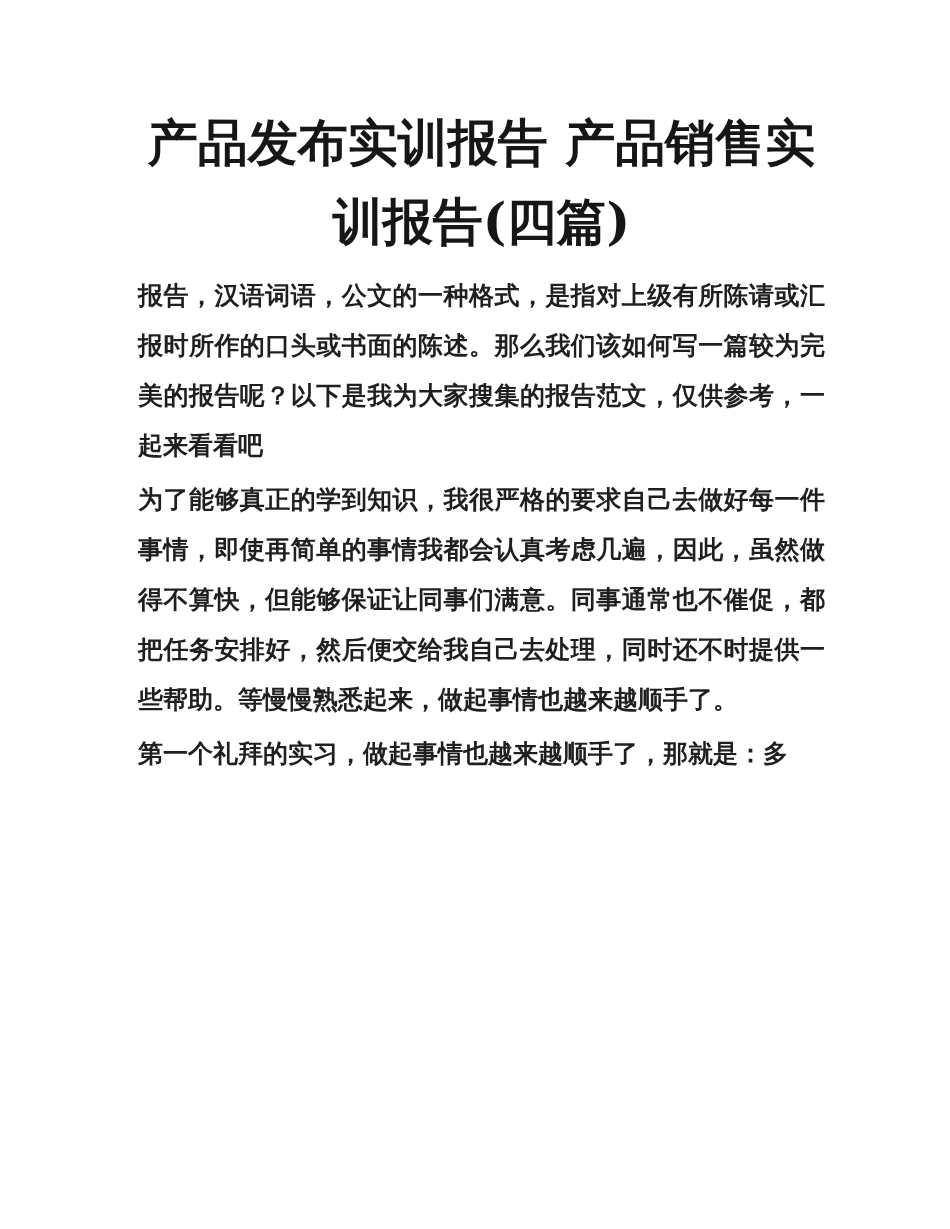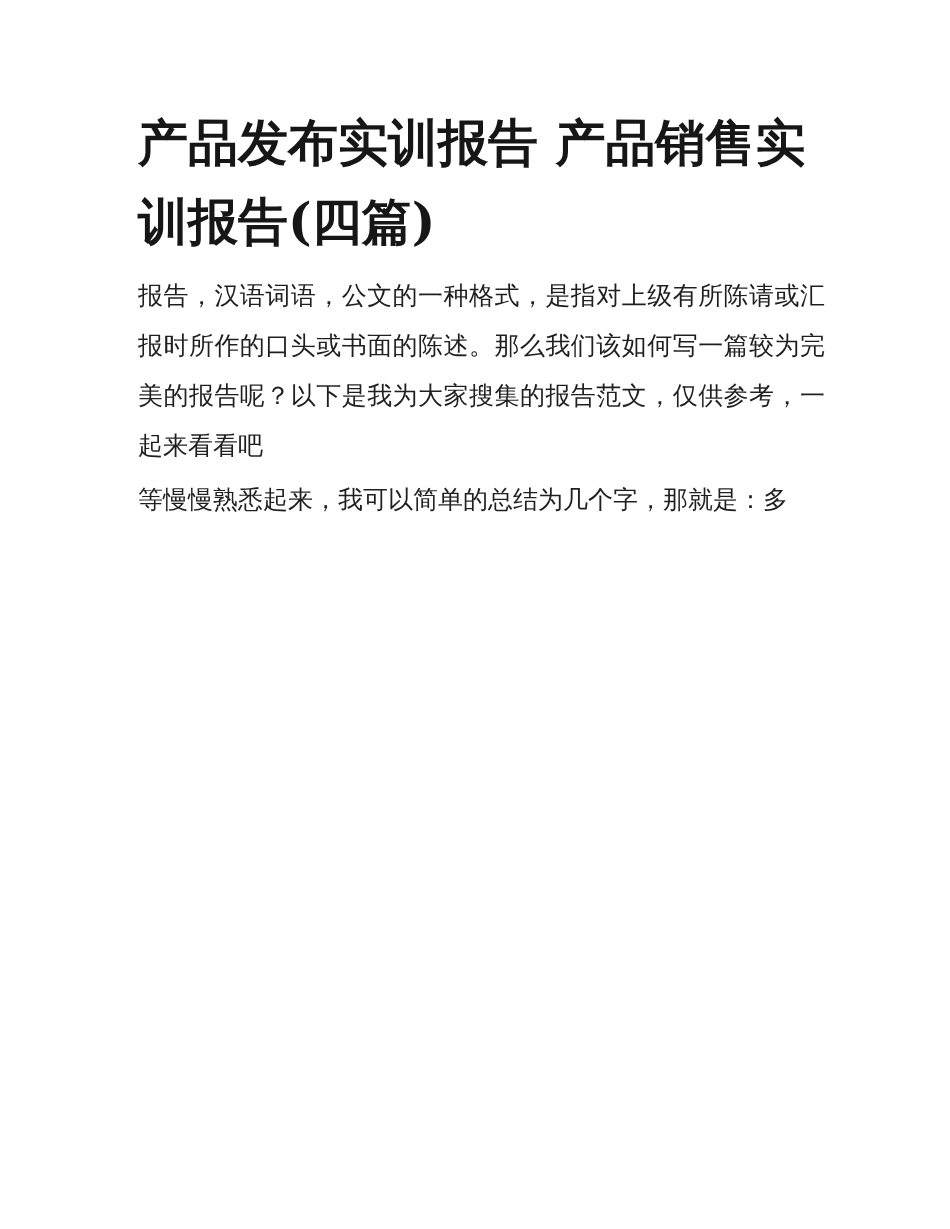--- a/index.html
+++ b/index.html
@@ -21,45 +21,47 @@
       margin-left: 138px;
       width: 687px;
       padding-top: 103px;
     }
     .doc-title {
       margin: 0 0 10px 0;
       font-size: 50px;
       line-height: 79px;
       font-weight: bold;
       color: #161616;
-      text-align: left;
+      text-align: center;
       letter-spacing: 0;
     }
     .doc-paragraph {
       margin: 0 0 4px 0;
       font-size: 25px;
       line-height: 50px;
       text-align: justify;
       text-justify: inter-ideograph;
       letter-spacing: 0;
       word-break: break-all;
+      font-weight: bold;
     }
     .doc-paragraph.single-line {
       text-align: left;
     }
   </style>
 </head>
 <body>
 
 <div class="page">
   <div class="content">
 
     <h1 class="doc-title">产品发布实训报告 产品销售实训报告(四篇)</h1>
 
     <p class="doc-paragraph">报告，汉语词语，公文的一种格式，是指对上级有所陈请或汇报时所作的口头或书面的陈述。那么我们该如何写一篇较为完美的报告呢？以下是我为大家搜集的报告范文，仅供参考，一起来看看吧</p>
 
 
 
+    <p class="doc-paragraph">为了能够真正的学到知识，我很严格的要求自己去做好每一件事情，即使再简单的事情我都会认真考虑几遍，因此，虽然做得不算快，但能够保证让同事们满意。同事通常也不催促，都把任务安排好，然后便交给我自己去处理，同时还不时提供一些帮助。等慢慢熟悉起来，做起事情也越来越顺手了。</p>
 
-    <p class="doc-paragraph">等慢慢熟悉起来，我可以简单的总结为几个字，那就是：多</p>
+    <p class="doc-paragraph">第一个礼拜的实习，做起事情也越来越顺手了，那就是：多</p>
 
   </div>
 </div>
 
 </body></html>

